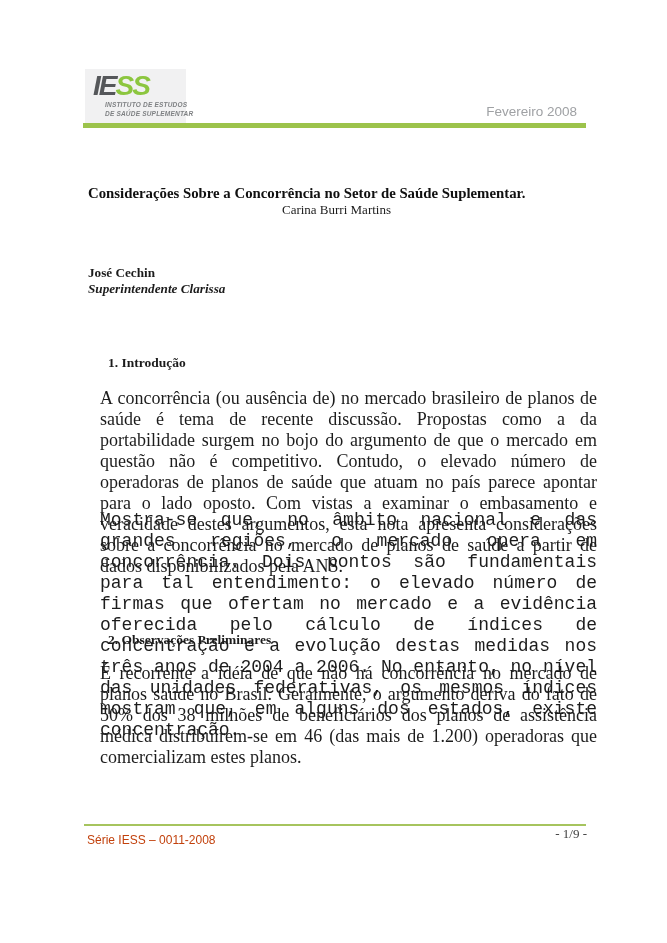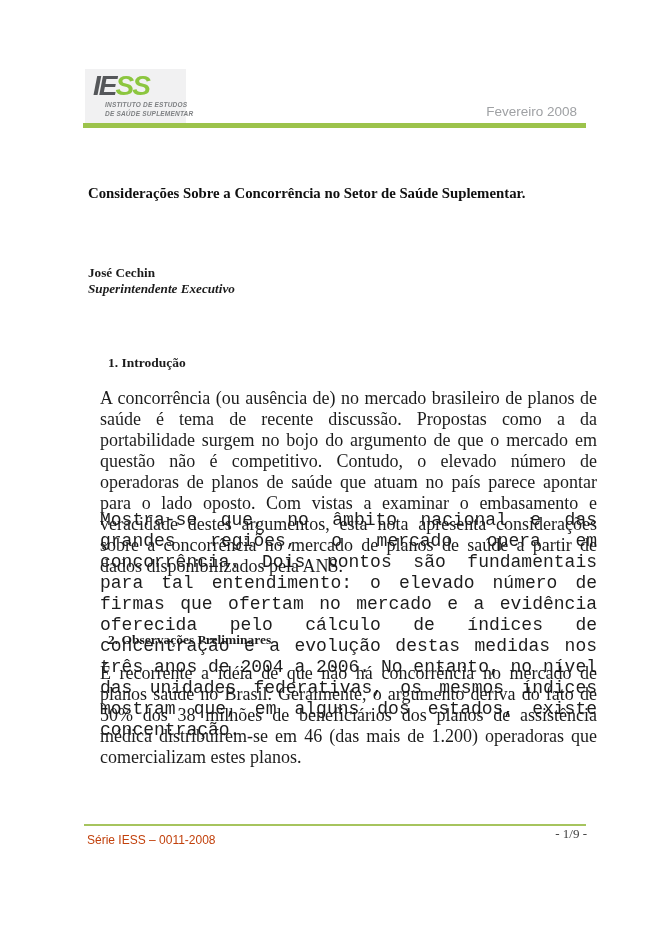--- a/index.html
+++ b/index.html
@@ -107,25 +107,26 @@
   <div class="logo-sub">INSTITUTO DE ESTUDOS</div>
   <div class="logo-sub">DE SAÚDE SUPLEMENTAR</div>
 </div>
 
 <div class="header-date">Fevereiro 2008</div>
 <div class="header-rule"></div>
 
 <div class="doc-title">Considerações Sobre a Concorrência no Setor de Saúde Suplementar.</div>
 
 <div class="authors">
+  <div>Carina Burri Martins</div>
 </div>
 
 <div class="signatory">
   <div class="signatory-name">José Cechin</div>
-  <div class="signatory-role">Superintendente Executivo</div>
+  <div class="signatory-role">Superintendente Clarissa</div>
 </div>
 
 <div class="section-heading heading-1">1. Introdução</div>
 <div class="para para-1">A concorrência (ou ausência de) no mercado brasileiro de planos de saúde é tema de recente discussão. Propostas como a da portabilidade surgem no bojo do argumento de que o mercado em questão não é competitivo. Contudo, o elevado número de operadoras de planos de saúde que atuam no país parece apontar para o lado oposto. Com vistas a examinar o embasamento e veracidade destes argumentos, esta nota apresenta considerações sobre a concorrência no mercado de planos de saúde a partir de dados disponibilizados pela ANS.</div>
 <div class="para para-2">Mostra-se que, no âmbito nacional e das grandes regiões, o mercado opera em concorrência. Dois pontos são fundamentais para tal entendimento: o elevado número de firmas que ofertam no mercado e a evidência oferecida pelo cálculo de índices de concentração e a evolução destas medidas nos três anos de 2004 a 2006. No entanto, no nível das unidades federativas, os mesmos índices mostram que, em alguns dos estados, existe concentração.</div>
 
 <div class="section-heading heading-2">2. Observações Preliminares</div>
 <div class="para para-3">É recorrente a idéia de que não há concorrência no mercado de planos saúde no Brasil. Geralmente, o argumento deriva do fato de 50% dos 38 milhões de beneficiários dos planos de assistência médica distribuírem-se em 46 (das mais de 1.200) operadoras que comercializam estes planos.</div>
 
 <div class="footer-rule"></div>

